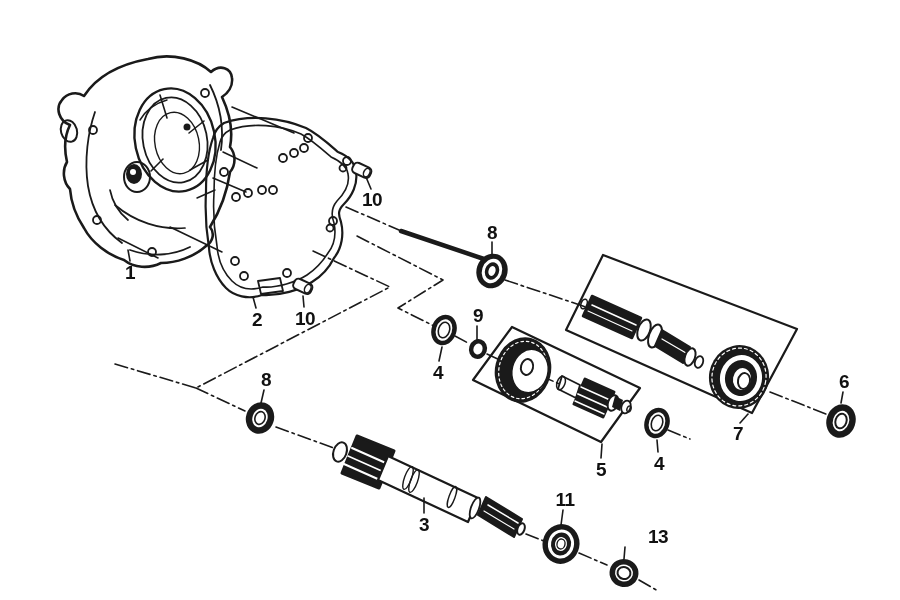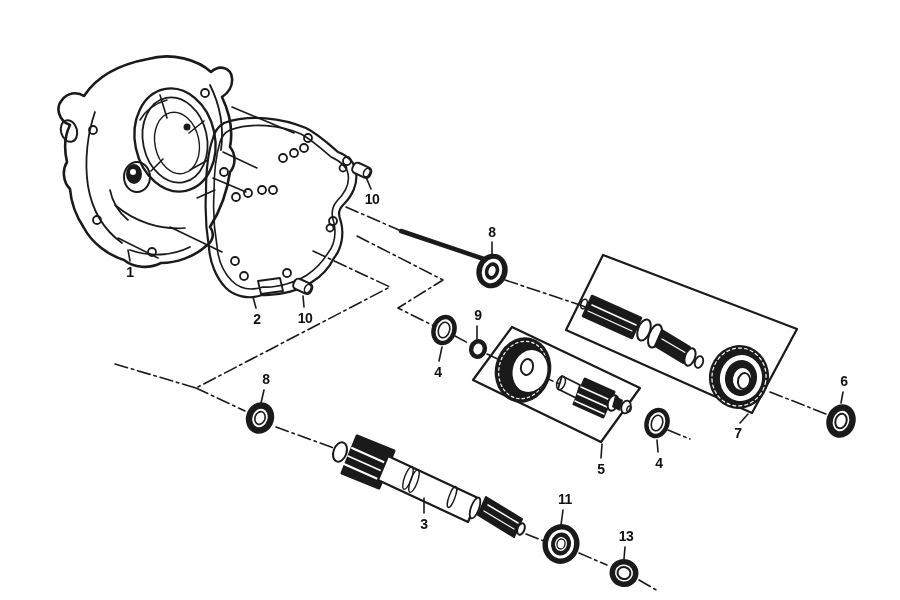--- a/index.html
+++ b/index.html
@@ -5,21 +5,21 @@
 <style>
   html,body{margin:0;padding:0;background:#e8e8e8;}
   #stage{
     position:relative;width:900px;height:600px;background:#ffffff;
     overflow:hidden;font-family:"Liberation Sans", sans-serif;
   }
   #art{position:absolute;left:0;top:0;}
   .callout{
     position:absolute;transform:translate(-50%,-50%);
     font-family:"Liberation Sans", sans-serif;
-    font-weight:bold;font-size:14px;color:#111;line-height:1;
+    font-weight:bold;font-size:19px;color:#111;line-height:1;
     letter-spacing:-0.5px;cursor:default;user-select:none;
   }
 </style>
 </head>
 <body>
 
 <div id="stage">
 
 <svg id="art" width="900" height="600" viewBox="0 0 900 600" fill="none" stroke="#1a1a1a" stroke-linecap="round" stroke-linejoin="round">
 
@@ -251,15 +251,15 @@
   <div class="callout" style="left:492px;top:232px;">8</div>
   <div class="callout" style="left:478px;top:315px;">9</div>
   <div class="callout" style="left:438px;top:372px;">4</div>
   <div class="callout" style="left:601px;top:469px;">5</div>
   <div class="callout" style="left:659px;top:463px;">4</div>
   <div class="callout" style="left:738px;top:433px;">7</div>
   <div class="callout" style="left:844px;top:381px;">6</div>
   <div class="callout" style="left:266px;top:379px;">8</div>
   <div class="callout" style="left:424px;top:524px;">3</div>
   <div class="callout" style="left:565px;top:499px;">11</div>
-  <div class="callout" style="left:626px;top:536px;">13</div>
+  <div class="callout" style="left:658px;top:536px;">13</div>
 
 </div>
 
 </body></html>

